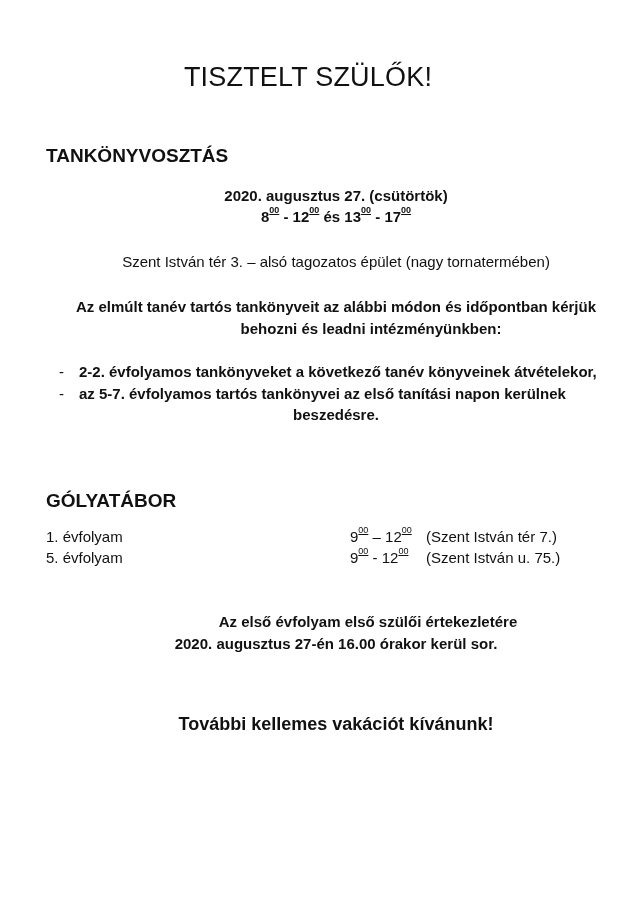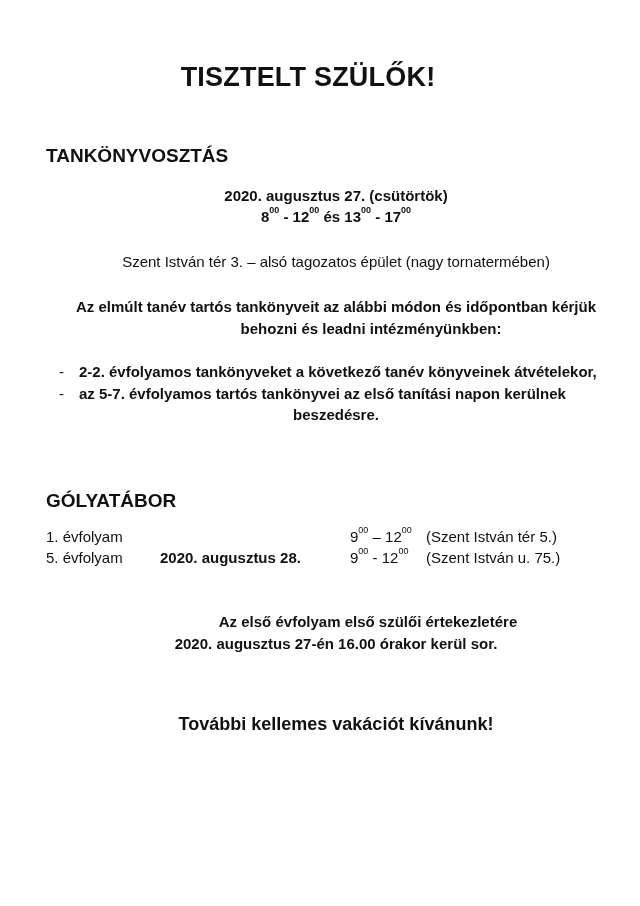--- a/index.html
+++ b/index.html
@@ -13,39 +13,40 @@
       position: relative;
       overflow: hidden;
       font-family: "Liberation Sans", "DejaVu Sans", sans-serif;
       color: #111111;
     }
     .abs { position: absolute; }
     .title {
       left: 0; width: 616px; top: 62px;
       text-align: center;
       font-size: 27px;
-      font-weight: bold;
+      font-weight: normal;
       letter-spacing: 0.2px;
     }
     .section-heading {
       font-size: 19px;
       font-weight: bold;
       left: 46px;
     }
     .center-line {
       left: 16px; width: 640px;
       text-align: center;
       font-size: 15px;
     }
     .bold { font-weight: bold; }
     sup {
       font-size: 9px;
       vertical-align: top;
       position: relative;
       top: -3px;
+      text-decoration: underline;
     }
     .bullet-row {
       left: 0; width: 640px;
       font-size: 15px;
       font-weight: bold;
     }
     .dash {
       position: absolute;
       left: 59px;
       font-weight: normal;
@@ -91,26 +92,25 @@
   <span class="dash">-</span>
   <span class="bullet-text">az 5-7. évfolyamos tartós tankönyvei az első tanítási napon kerülnek</span>
 </div>
 <div class="abs center-line bold" style="top:406px;">beszedésre.</div>
 
 <div class="abs section-heading" style="top:490px;">GÓLYATÁBOR</div>
 
 <div class="abs camp-row" style="top:528px;">
   <span class="camp-grade">1. évfolyam</span>
   <span class="camp-time"><span style="position:static">9</span><sup>00</sup><span style="position:static;white-space:pre;"> – </span><span style="position:static">12</span><sup>00</sup></span>
-  <span class="camp-place">(Szent István tér 5.)</span>
+  <span class="camp-place">(Szent István tér 7.)</span>
 </div>
 
 <div class="abs camp-row" style="top:549px;">
   <span class="camp-grade">5. évfolyam</span>
-  <span class="camp-date">2020. augusztus 28.</span>
   <span class="camp-time"><span style="position:static">9</span><sup>00</sup><span style="position:static;white-space:pre;"> - </span><span style="position:static">12</span><sup>00</sup></span>
   <span class="camp-place">(Szent István u. 75.)</span>
 </div>
 
 <div class="abs center-line bold" style="top:613px;margin-left:32px;">Az első évfolyam első szülői értekezletére</div>
 <div class="abs center-line bold" style="top:635px;">2020. augusztus 27-én 16.00 órakor kerül sor.</div>
 
 <div class="abs center-line bold" style="top:714px; font-size:18px;">További kellemes vakációt kívánunk!</div>
 
 </body></html>

